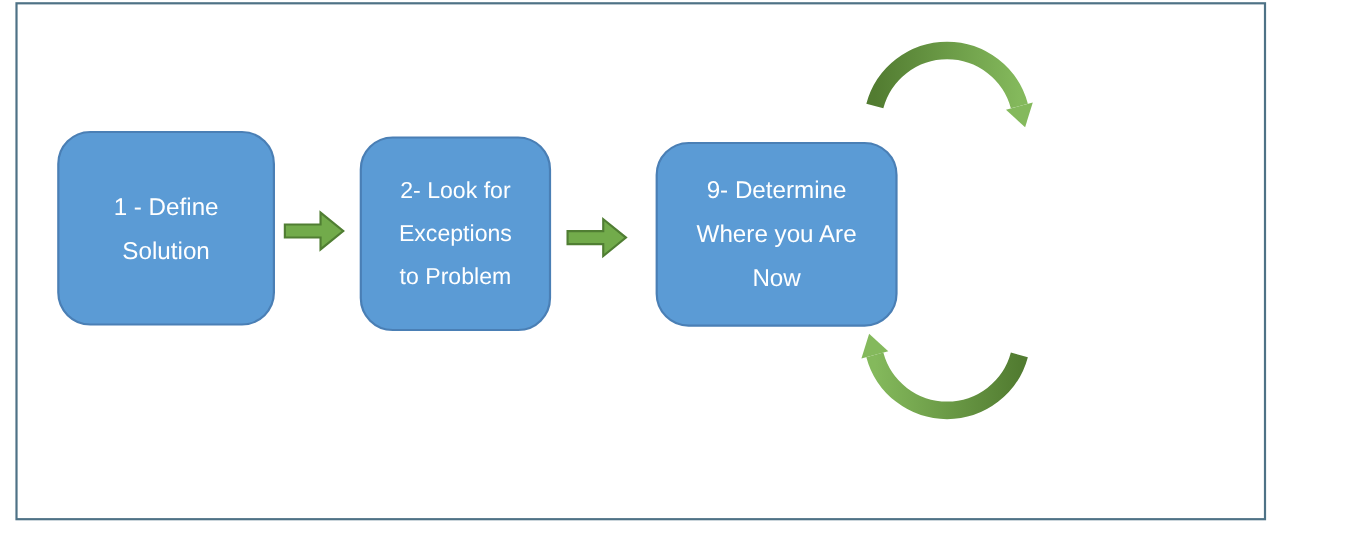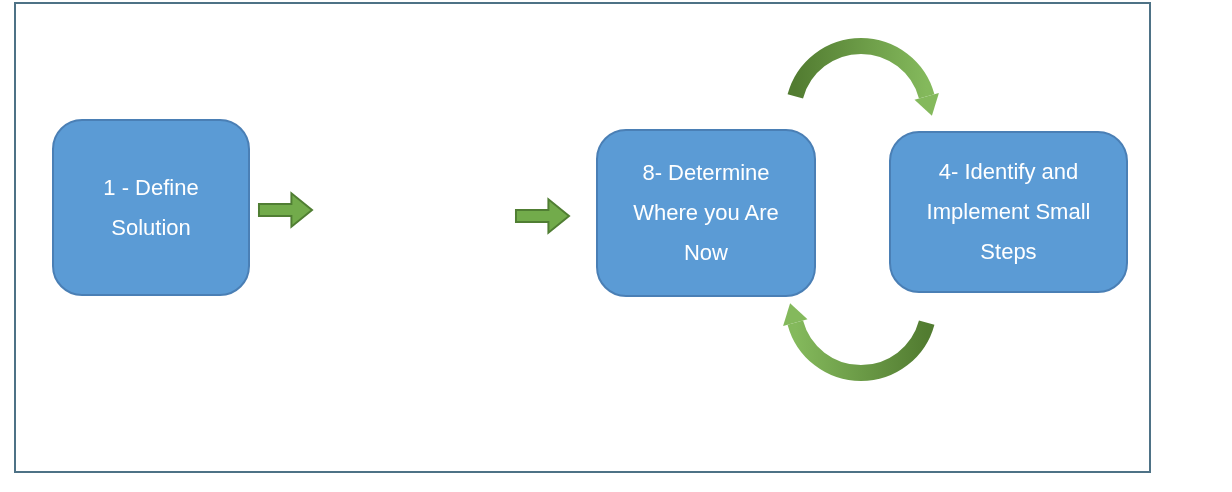--- a/index.html
+++ b/index.html
@@ -67,32 +67,32 @@
 <body>
 
 <div class="canvas">
   <div class="frame">
 
     <div class="step-box" id="step-box-1">
       <div class="step-label">1 - Define
 Solution</div>
     </div>
 
+    <div class="step-box" id="step-box-2">
+      <div class="step-label">2- Look for
+Exceptions
+to Problem</div>
+    </div>
 
     <div class="step-box" id="step-box-3">
-      <div class="step-label">8- Determine
+      <div class="step-label">9- Determine
 Where you Are
 Now</div>
     </div>
 
-    <div class="step-box" id="step-box-4">
-      <div class="step-label">4- Identify and
-Implement Small
-Steps</div>
-    </div>
 
     <svg class="block-arrow" id="block-arrow-1-2" viewBox="0 0 58 40">
       <polygon points="2,14 35,14 35,3 56,20 35,37 35,26 2,26" stroke-width="2" fill="#72ab4b" stroke="#507e33"></polygon>
     </svg>
 
     <svg class="block-arrow" id="block-arrow-2-3" viewBox="0 0 58 40">
       <polygon points="2,14 35,14 35,3 56,20 35,37 35,26 2,26" stroke-width="2" fill="#72ab4b" stroke="#507e33"></polygon>
     </svg>
 
     <svg class="cycle-arrow" id="cycle-arrow-top" viewBox="0 0 172 85">

